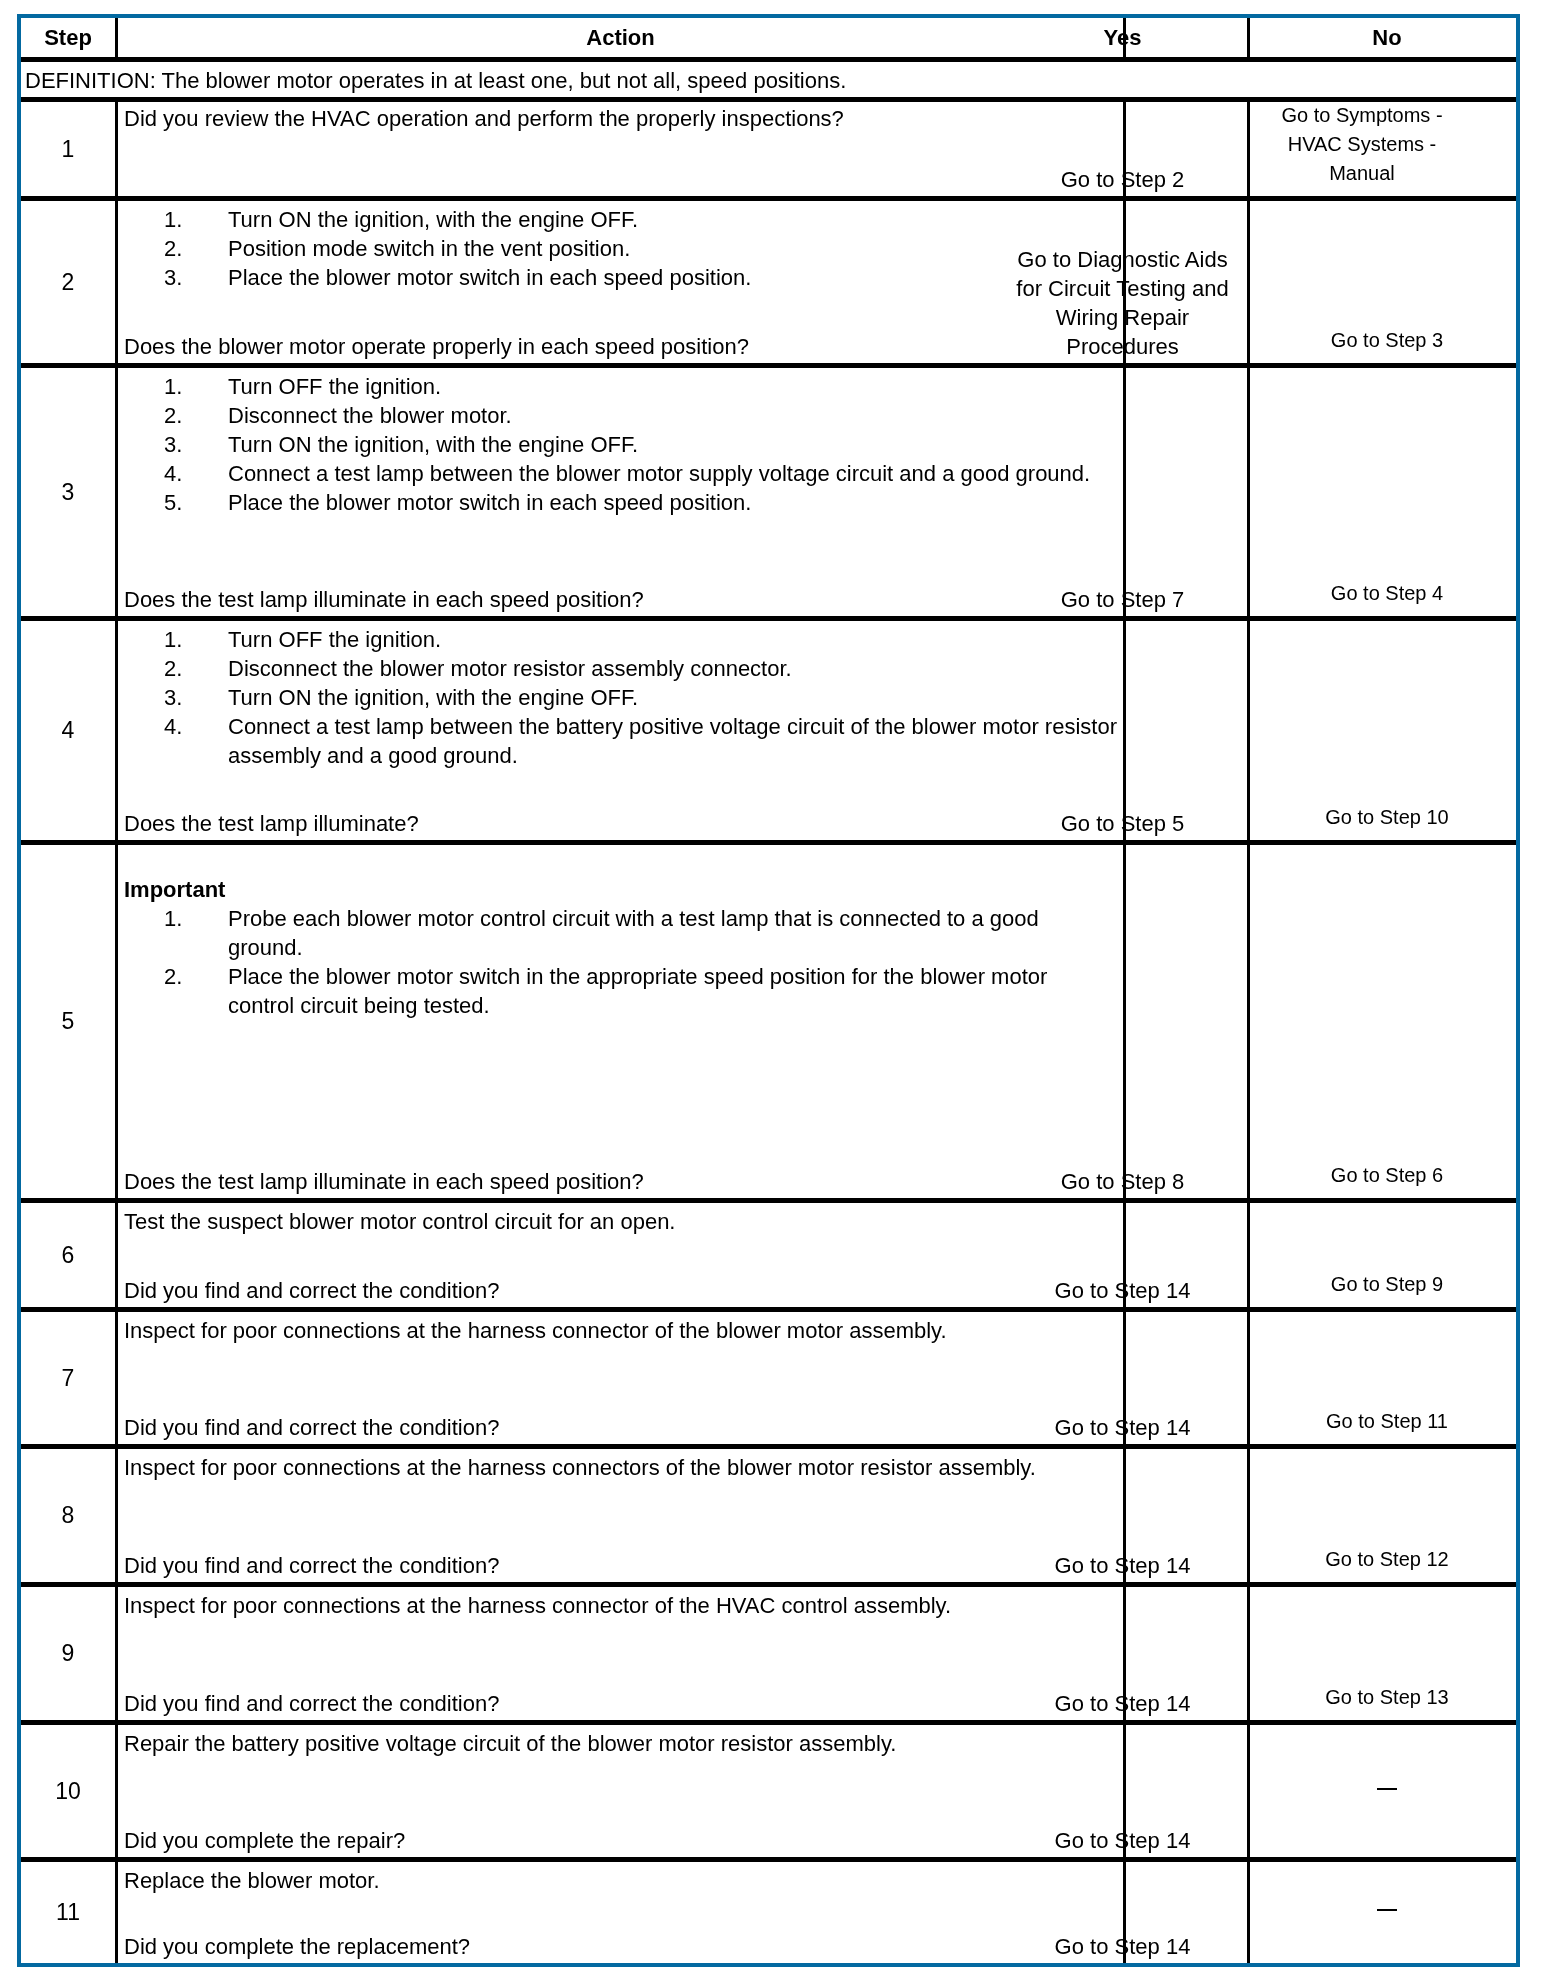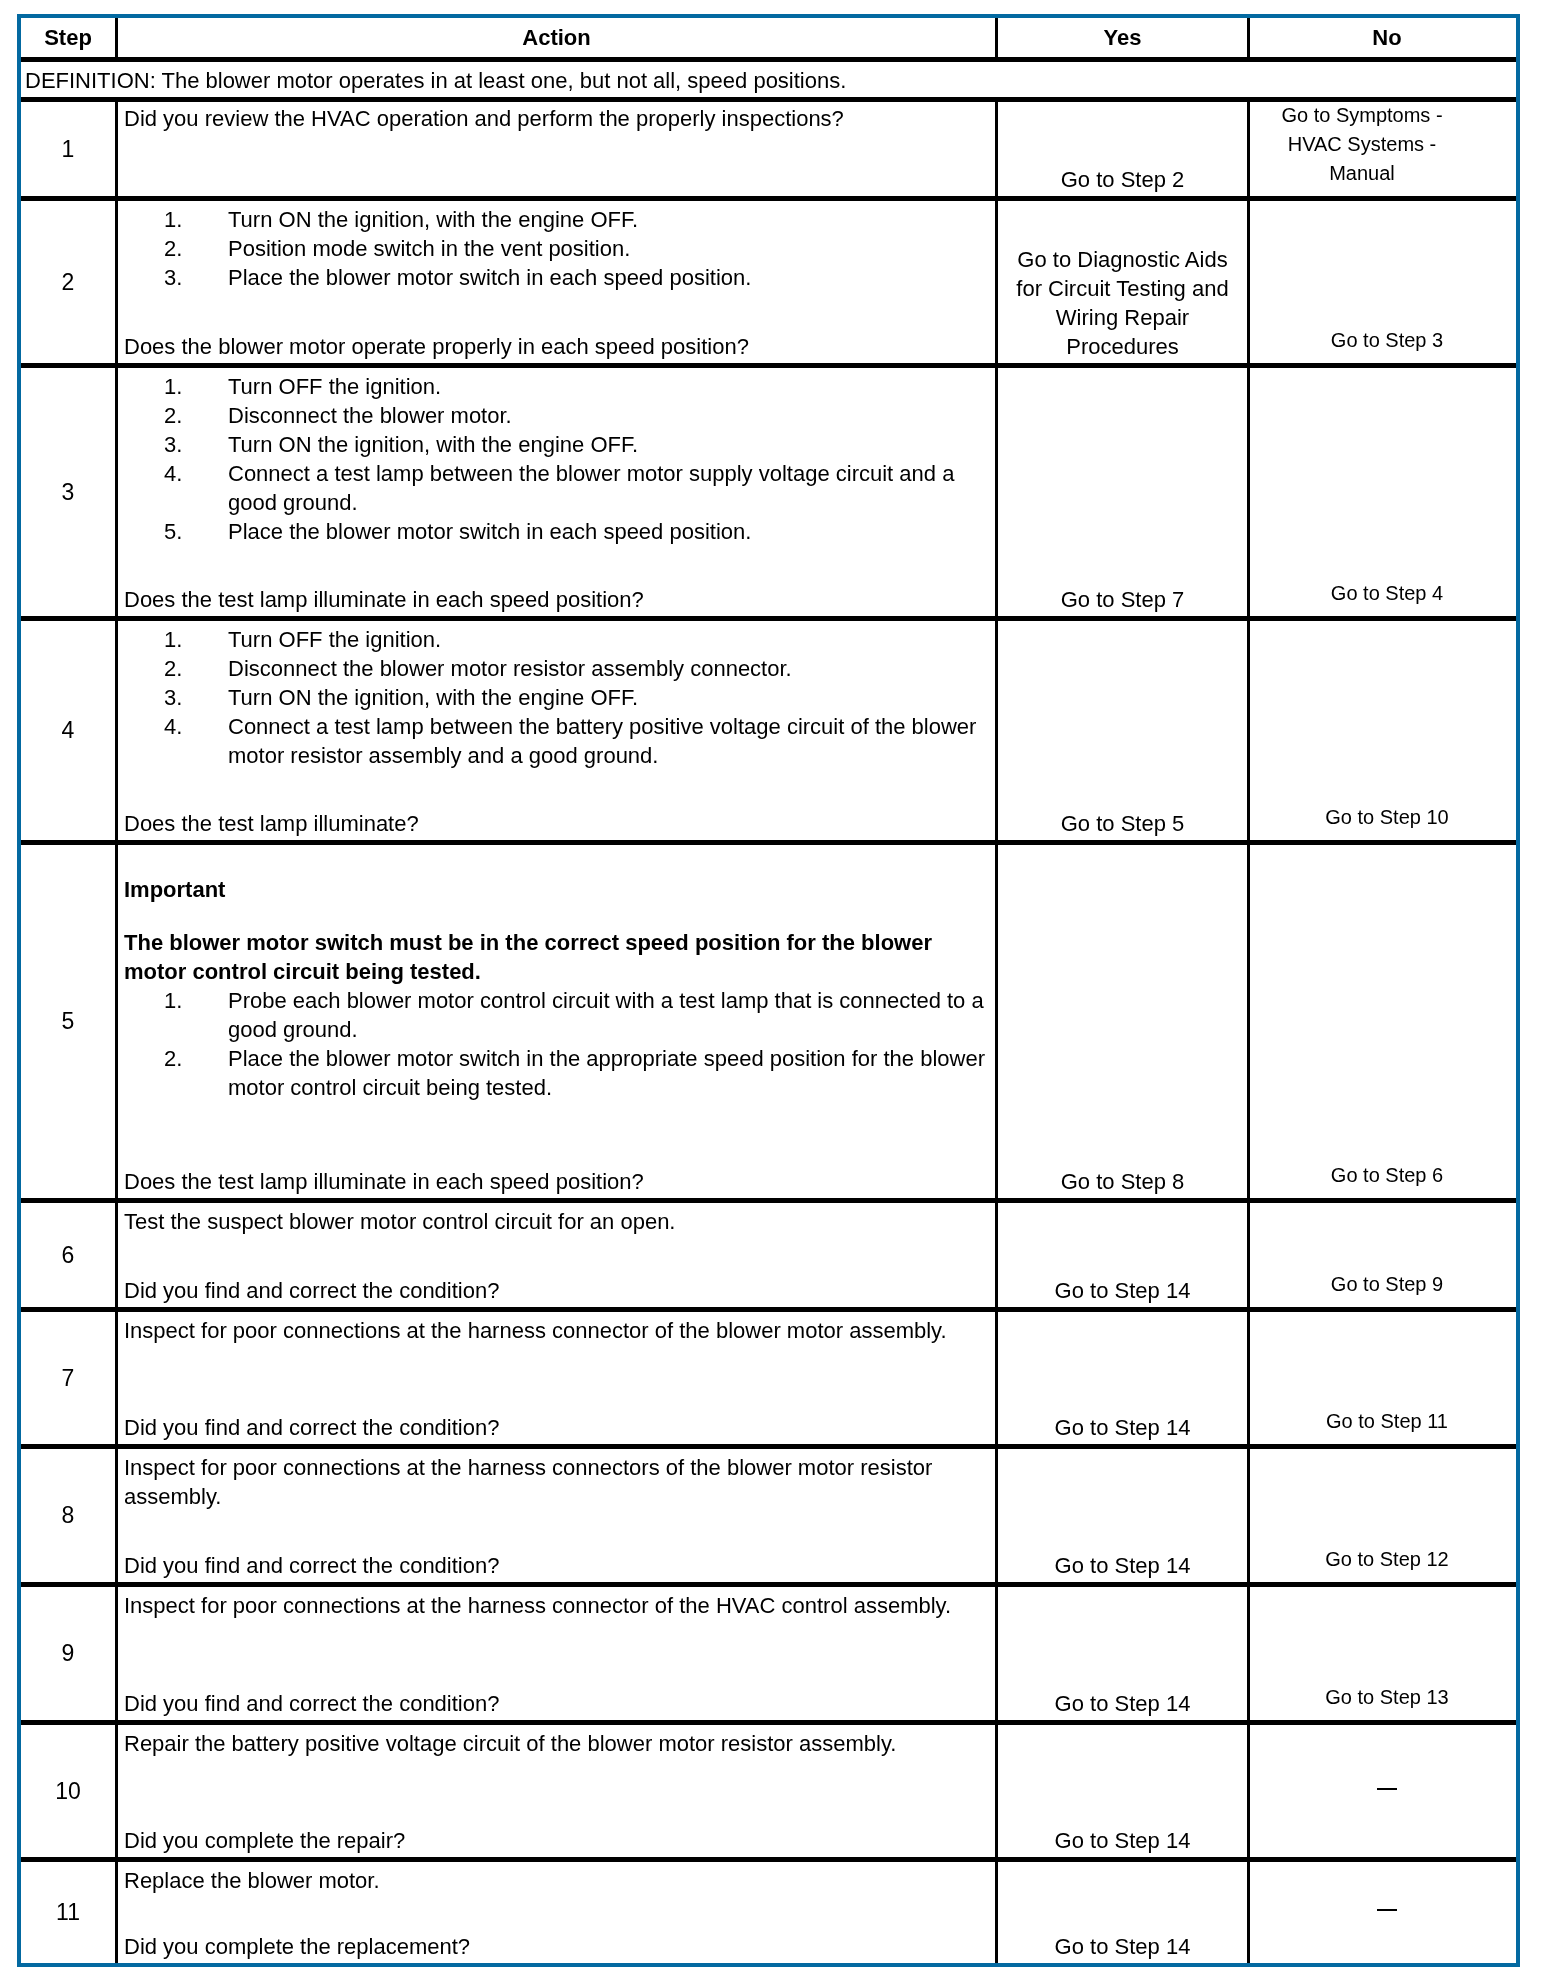--- a/index.html
+++ b/index.html
@@ -6,21 +6,21 @@
   body { width: 1568px; height: 1986px; position: relative; overflow: hidden;
          font-family: "Liberation Sans", "DejaVu Sans", sans-serif; color: #000; }
   .tbl { position: absolute; left: 17px; top: 14px; width: 1503px; height: 1953px;
          border: 4px solid #0369a1; box-sizing: border-box; }
   .row { position: absolute; left: 0; right: 0; box-sizing: border-box;
          border-top: 5px solid #000; }
   .row.first { border-top: none; }
   .cell { position: absolute; top: 0; bottom: 0; box-sizing: border-box; }
   .c-step { left: 0; width: 97px; border-right: 3px solid #000;
             display: flex; align-items: center; justify-content: center; font-size: 23px; }
-  .c-action { left: 97px; width: 880px; border-right: 3px solid #000; padding: 2px 6px 2px 6px;
+  .c-action { left: 97px; width: 1008px; border-right: 3px solid #000; padding: 2px 6px 2px 6px;
               font-size: 22px; line-height: 29px; }
   .c-yes { left: 977px; width: 252px; border-right: 3px solid #000;
            display: flex; flex-direction: column; justify-content: flex-end; align-items: center;
            text-align: center; font-size: 22px; line-height: 29px; padding: 0 4px 2px 4px; }
   .c-no { left: 1237px; width: 258px;
           display: flex; flex-direction: column; justify-content: flex-end; 
           text-align: center; font-size: 20px; line-height: 29px; padding: 0 4px 8px 4px; }
   .c-no.center { justify-content: center; }
   .hdr .cell { font-weight: bold; font-size: 22px; display: flex; align-items: center;
                justify-content: center; padding: 0; }
@@ -124,21 +124,20 @@
     <div class="cell c-no">
         <span>Go to Step 10</span>
       </div>
   </div>
 
   <div class="row" style="top:822px;height:358px;">
     <div class="cell c-step">5</div>
     <div class="cell c-action">
       <div class="action-inner">
         <div class="imp-title">Important</div>
-        <div class="imp-body">The blower motor switch must be in the correct speed position for the blower motor control circuit being tested.</div>
         <ol class="steps steps-after-imp">
           <li><span class="num">1.</span><span>Probe each blower motor control circuit with a test lamp that is connected to a good ground.</span></li>
           <li><span class="num">2.</span><span>Place the blower motor switch in the appropriate speed position for the blower motor control circuit being tested.</span></li>
         </ol>
         <div class="q">Does the test lamp illuminate in each speed position?</div>
       </div>
     </div>
     <div class="cell c-yes">
         <span>Go to Step 8</span>
       </div>

